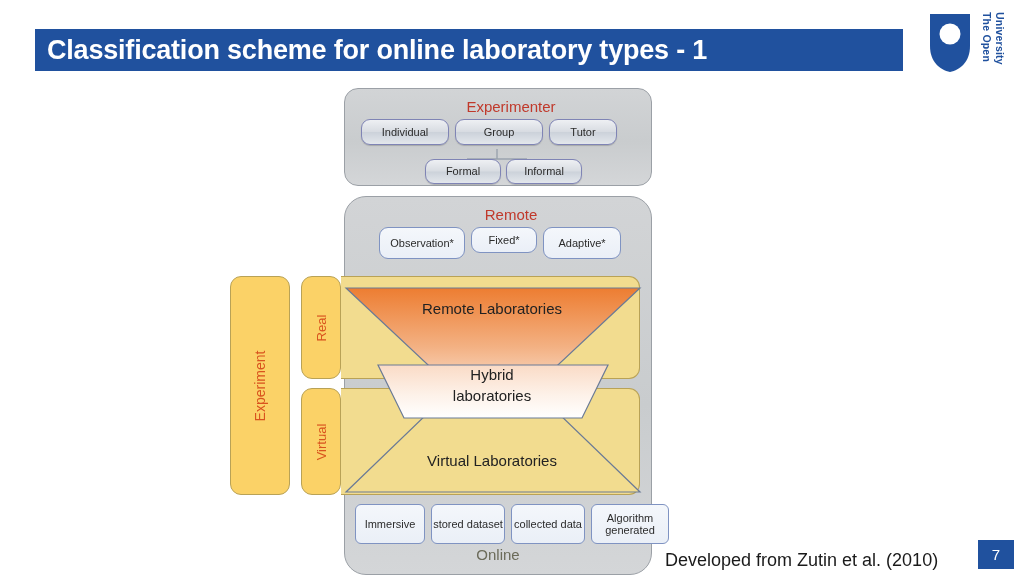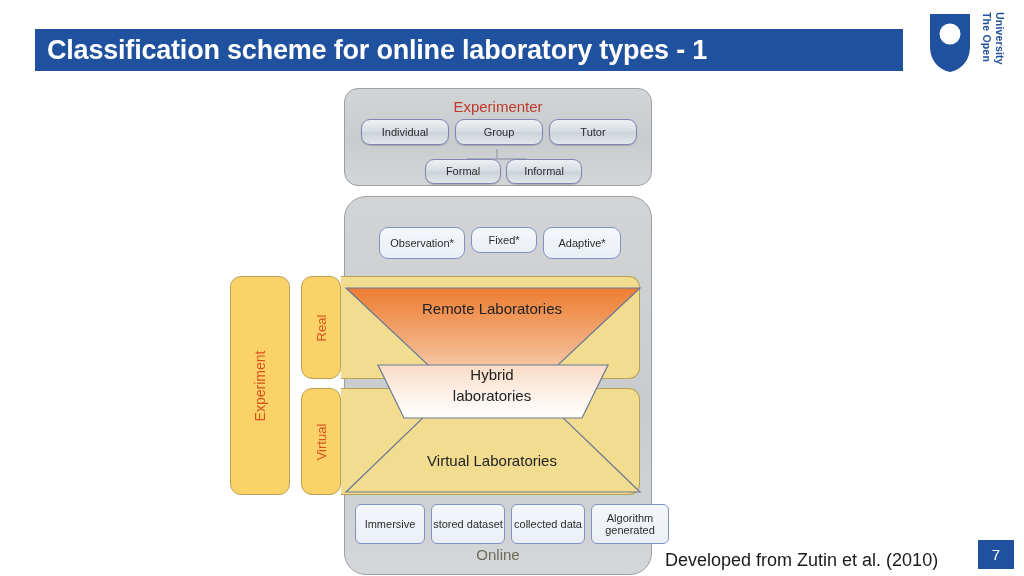--- a/index.html
+++ b/index.html
@@ -104,20 +104,21 @@
   }
 
   
   .section-heading {
     position: absolute;
     width: 100%;
     text-align: center;
     color: #C0392B;
     font-size: 15px;
     font-weight: normal;
+    margin-left: 13px;
   }
   #heading-experimenter { top: 9px; }
   #heading-remote { top: 9px; }
 
   
   .small-box {
     position: absolute;
     background: linear-gradient(180deg, #eef0f3 0%, #d8dce2 48%, #ccd2da 52%, #e3e7ec 100%);
     border: 1px solid #7f84b5;
     border-radius: 9px;
@@ -309,33 +310,34 @@
       <polygon points="116,73 128,73 122,81" fill="#3a6fb5"></polygon>
       <polygon points="176,73 188,73 182,81" fill="#3a6fb5"></polygon>
     </svg>
 
     <div class="small-box" style="left:16px; top:30px; width:88px; height:26px;">
       <span>Individual</span>
     </div>
     <div class="small-box" style="left:110px; top:30px; width:88px; height:26px;">
       <span>Group</span>
     </div>
-    <div class="small-box" style="left:204px; top:30px; width:88px; height:26px;">
+    <div class="small-box" style="left:204px; top:30px; width:68px; height:26px;">
       <span>Tutor</span>
     </div>
 
     <div class="small-box" style="left:80px; top:70px; width:76px; height:25px;">
       <span>Formal</span>
     </div>
     <div class="small-box" style="left:161px; top:70px; width:76px; height:25px;">
       <span>Informal</span>
     </div>
   </div>
 
   <div class="grey-panel" id="panel-online">
+    <div class="section-heading" id="heading-remote">Remote</div>
 
     <div class="small-box" style="left:34px; top:30px; width:86px; height:32px; border-color:#7f93c2; background:linear-gradient(180deg,#f4f7fb 0%,#eaeff7 100%); box-shadow:none;">
       <span>Observation*</span>
     </div>
     <div class="small-box" style="left:126px; top:30px; width:66px; height:26px; border-color:#7f93c2; background:linear-gradient(180deg,#f4f7fb 0%,#eaeff7 100%); box-shadow:none;">
       <span>Fixed*</span>
     </div>
     <div class="small-box" style="left:198px; top:30px; width:78px; height:32px; border-color:#7f93c2; background:linear-gradient(180deg,#f4f7fb 0%,#eaeff7 100%); box-shadow:none;">
       <span>Adaptive*</span>
     </div>

